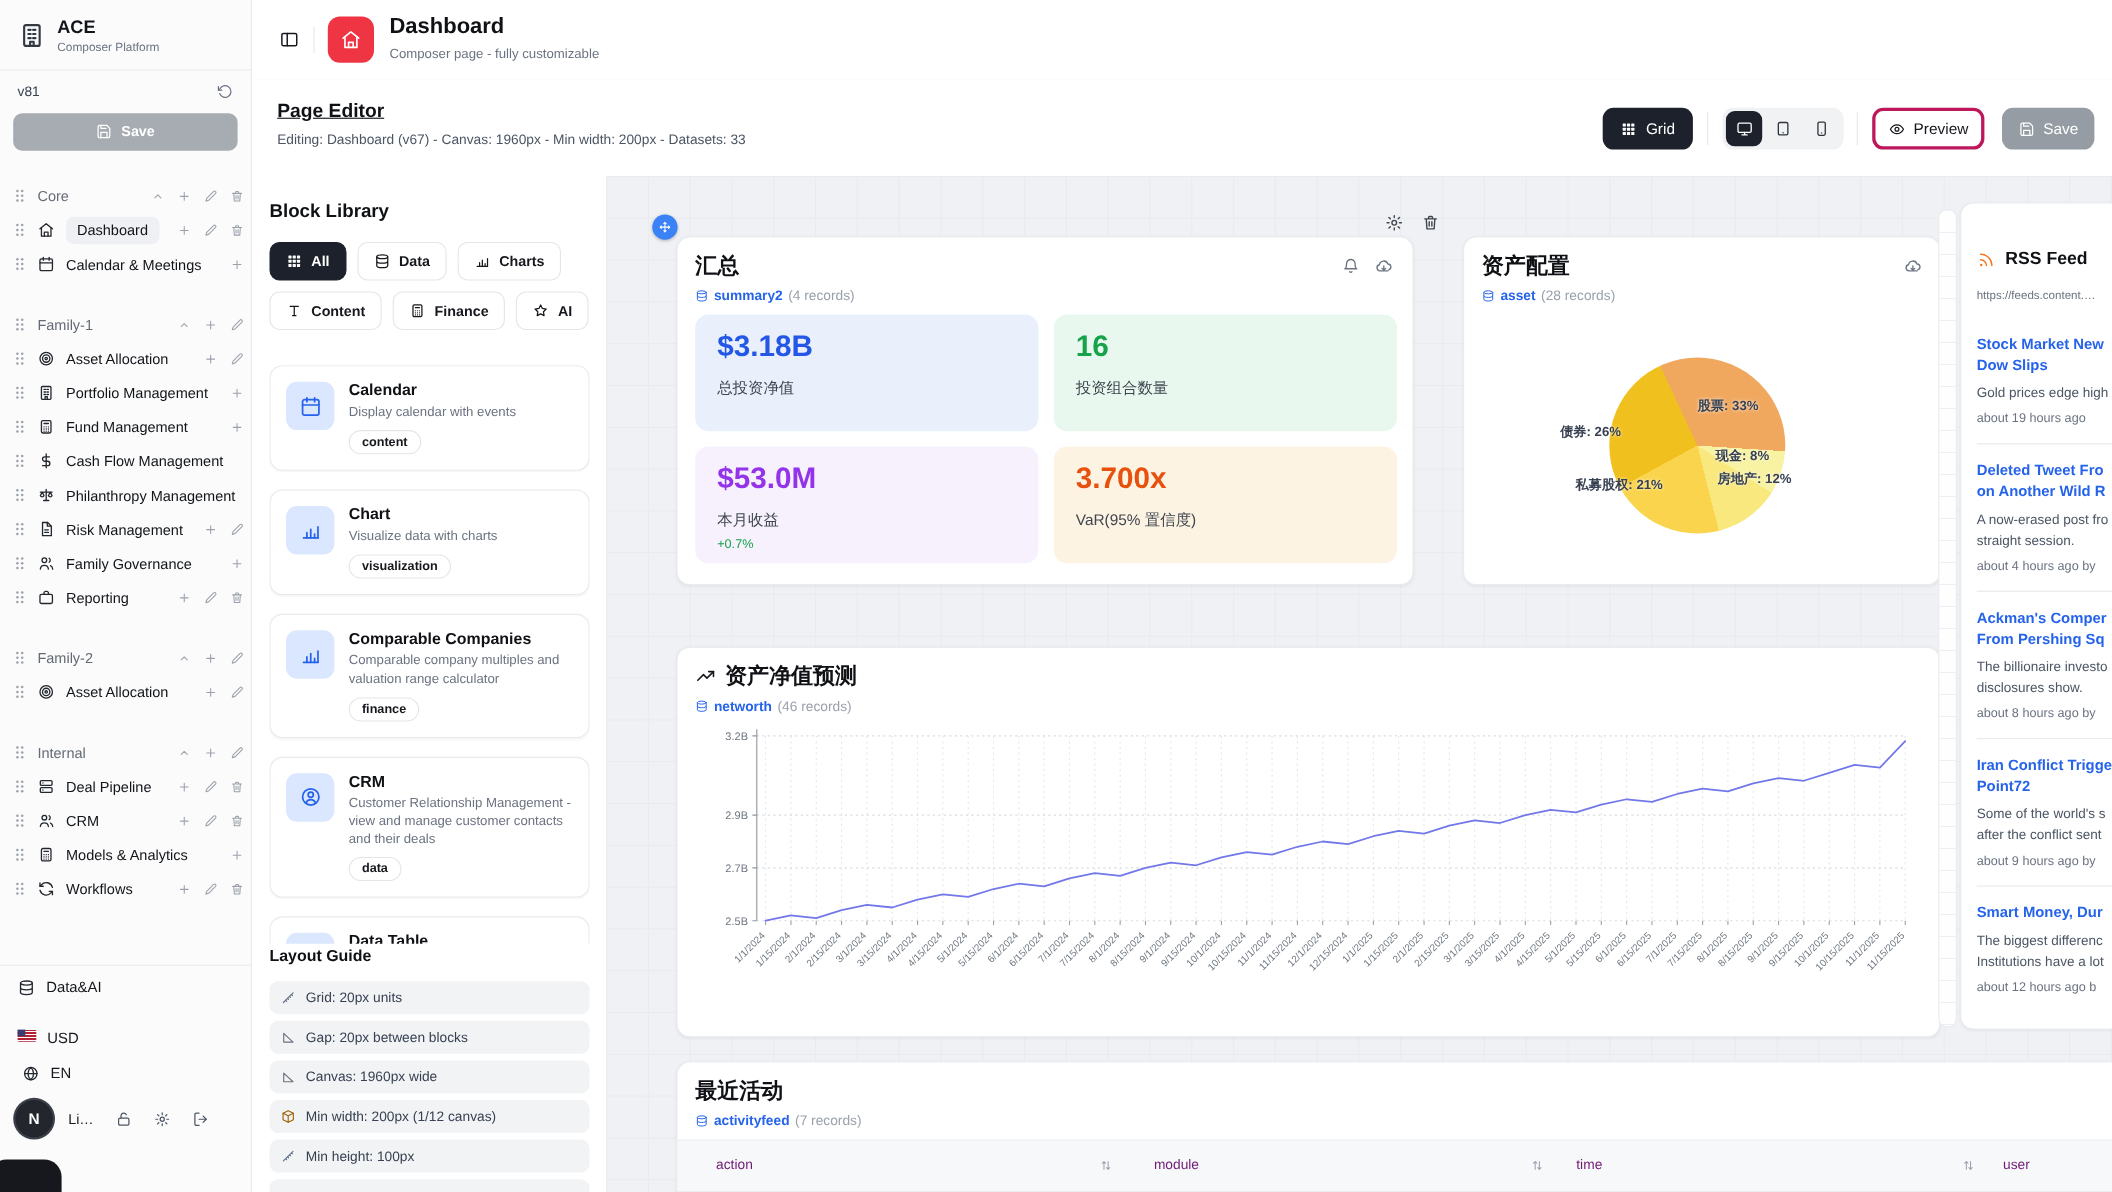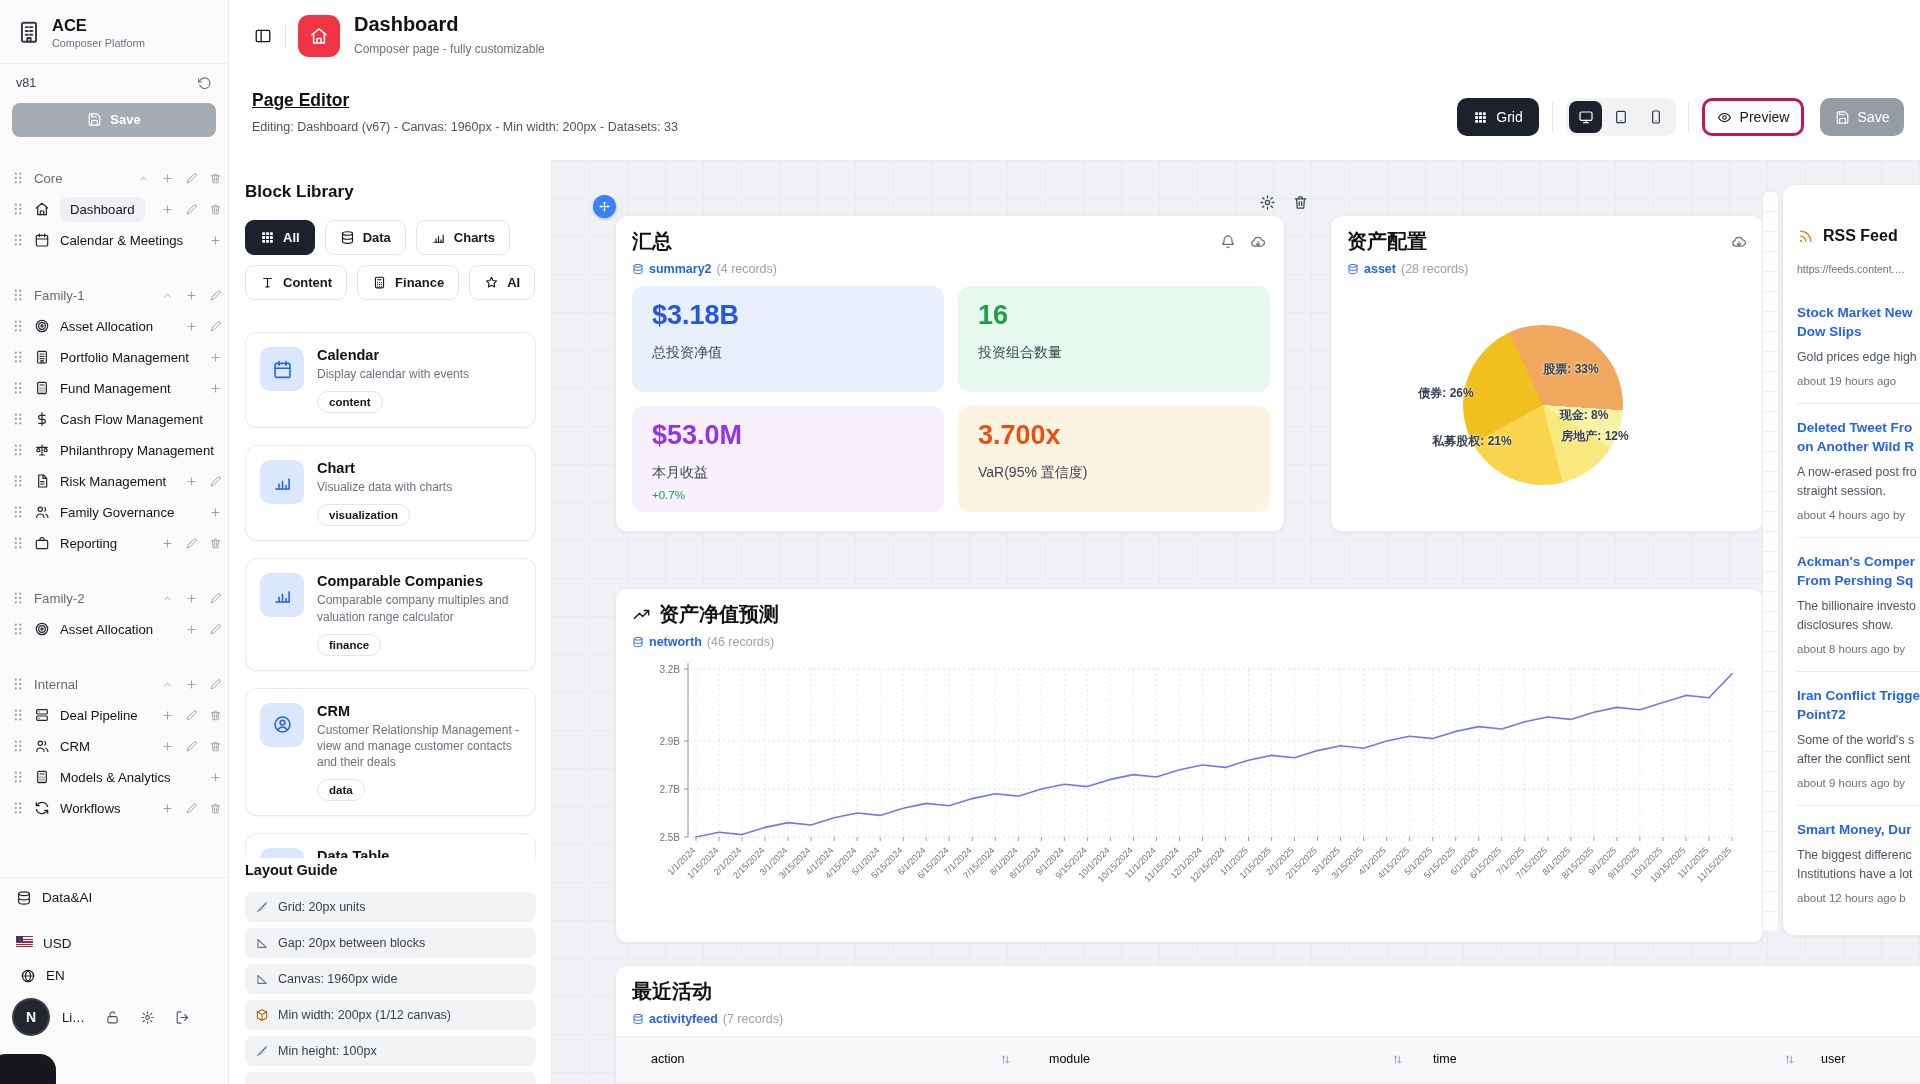--- a/index.html
+++ b/index.html
@@ -135,21 +135,21 @@
   .scard .delta{position:absolute;left:20px;top:83px;font-size:11.5px;color:#16a34a;}
 
   
   .pie{position:absolute;border-radius:50%;}
   .pielab{position:absolute;transform:translate(-50%,-50%);font-size:12px;font-weight:600;color:#374151;
           white-space:nowrap;text-shadow:0 0 3px rgba(255,255,255,.9);}
 
   
   .ath{position:absolute;top:70px;left:0;right:0;height:46px;background:#f7f8fa;
        border-top:1px solid #edeef1;border-bottom:1px solid #e7e9ec;}
-  .ath .col{position:absolute;top:15px;font-size:12.5px;color:#000000;}
+  .ath .col{position:absolute;top:15px;font-size:12.5px;color:#701a75;}
   .ath .sorti{position:absolute;top:16px;width:13px;height:13px;color:#9ca3af;cursor:pointer;}
 
   
   .rss-head{position:absolute;left:14px;top:42px;display:flex;align-items:center;gap:9px;}
   .rss-head .ic{width:17px;height:17px;color:#f97316;}
   .rss-title{font-size:16px;font-weight:700;color:#0f1115;}
   .rss-url{position:absolute;left:14px;top:78px;font-size:10.5px;color:#6b7280;white-space:nowrap;}
   .rss-list{position:absolute;left:14px;top:104px;right:0;}
   .rss-item{padding-top:14px;}
   .rss-tline{font-size:13.5px;font-weight:600;color:#2563eb;line-height:19px;white-space:nowrap;cursor:pointer;}

